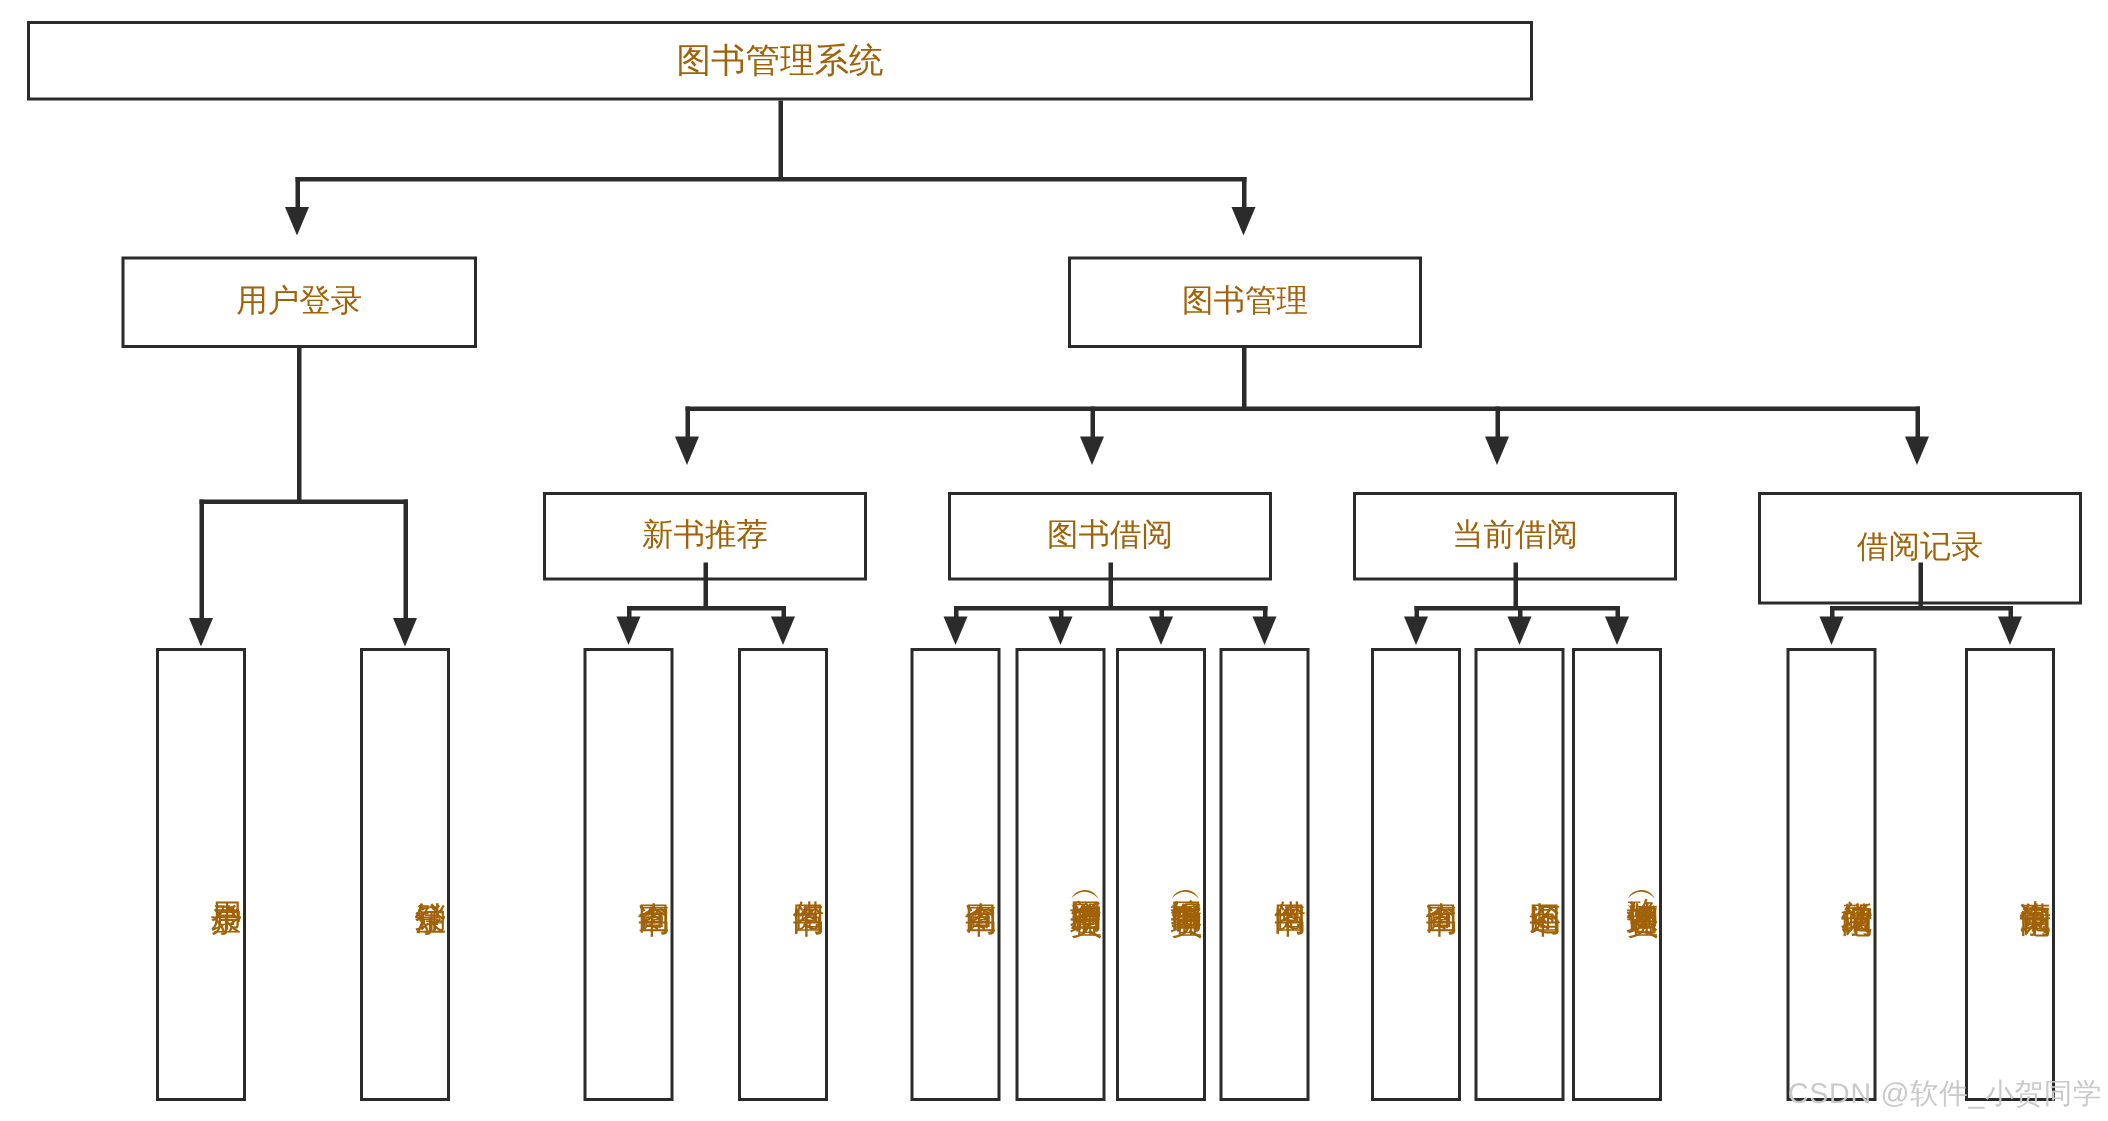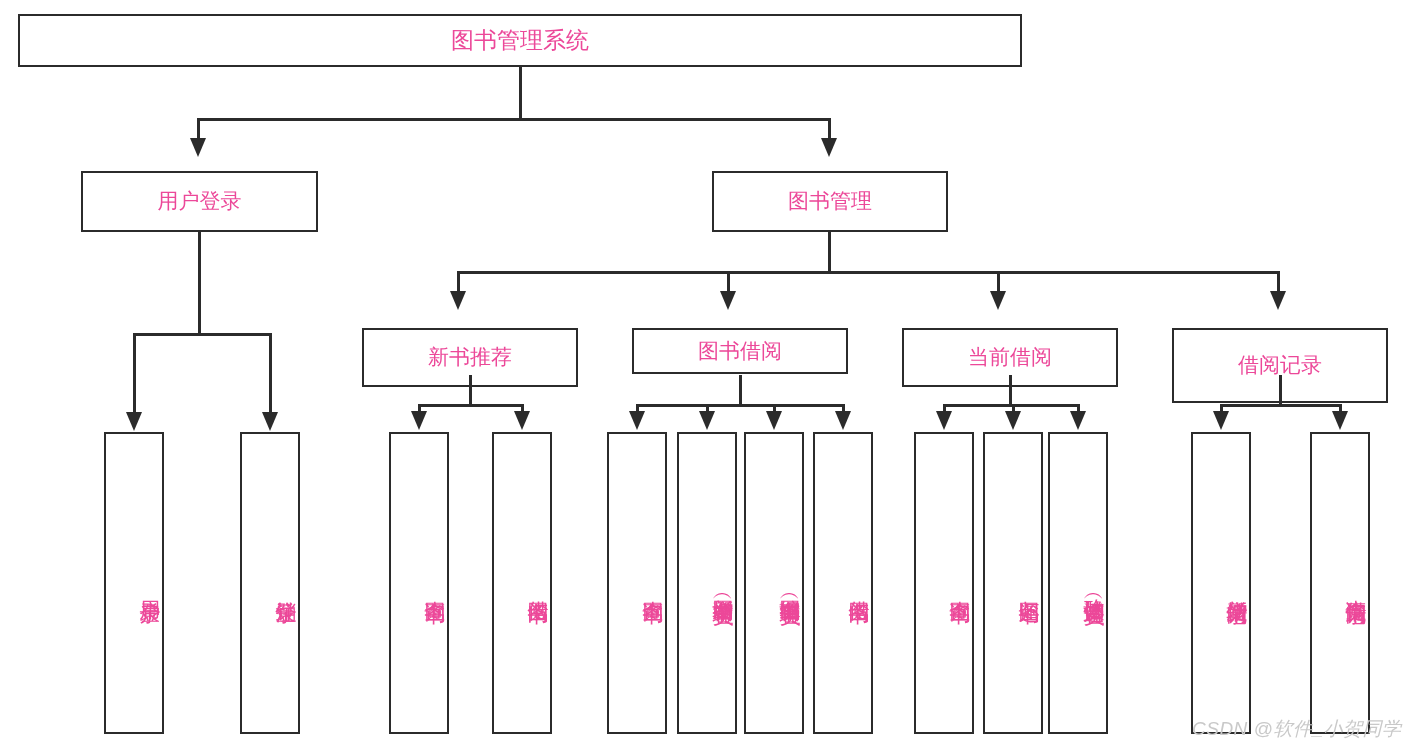--- a/index.html
+++ b/index.html
@@ -18,21 +18,21 @@
     overflow: hidden;
   }
   .node {
     position: absolute;
     box-sizing: border-box;
     background: #ffffff;
     border: 2px solid #2b2b2b;
     display: flex;
     align-items: center;
     justify-content: center;
-    color: #ec4899;
+    color: #a16207;
     line-height: 1.18;
     text-align: center;
   }
   .node.root {
     font-size: 23px;
   }
   .node.level2 {
     font-size: 21px;
   }
   .node.level3 {
@@ -115,21 +115,21 @@
   <div class="edge v" style="left:727px; top:271px; width:3px; height:22px;"></div>
   <div class="arrow" style="left:720px; top:291px;"></div>
   <div class="edge v" style="left:997px; top:271px; width:3px; height:22px;"></div>
   <div class="arrow" style="left:990px; top:291px;"></div>
   <div class="edge v" style="left:1277px; top:271px; width:3px; height:22px;"></div>
   <div class="arrow" style="left:1270px; top:291px;"></div>
 
   <div class="node level3" style="left:362px; top:316px; width:216px; height:59px;">
     <span class="lbl">新书推荐</span>
   </div>
-  <div class="node level3" style="left:632px; top:316px; width:216px; height:46px;">
+  <div class="node level3" style="left:632px; top:316px; width:216px; height:59px;">
     <span class="lbl">图书借阅</span>
   </div>
   <div class="node level3" style="left:902px; top:316px; width:216px; height:59px;">
     <span class="lbl">当前借阅</span>
   </div>
   <div class="node level3" style="left:1172px; top:316px; width:216px; height:75px;">
     <span class="lbl">借阅记录</span>
   </div>
 
   <div class="edge v" style="left:469px; top:375px; width:3px; height:31px;"></div>
@@ -203,15 +203,15 @@
     <span class="lbl">确认归还（管理员）</span>
   </div>
 
   <div class="node leaf" style="left:1191px; top:432px; width:60px; height:302px;">
     <span class="lbl">新增借阅记录</span>
   </div>
   <div class="node leaf" style="left:1310px; top:432px; width:60px; height:302px;">
     <span class="lbl">查询借阅记录</span>
   </div>
 
-  <div class="watermark" style="left:1192px; top:716px;font-style:italic;">CSDN @软件_小贺同学</div>
+  <div class="watermark" style="left:1192px; top:716px;">CSDN @软件_小贺同学</div>
 
 </div>
 
 </body></html>

